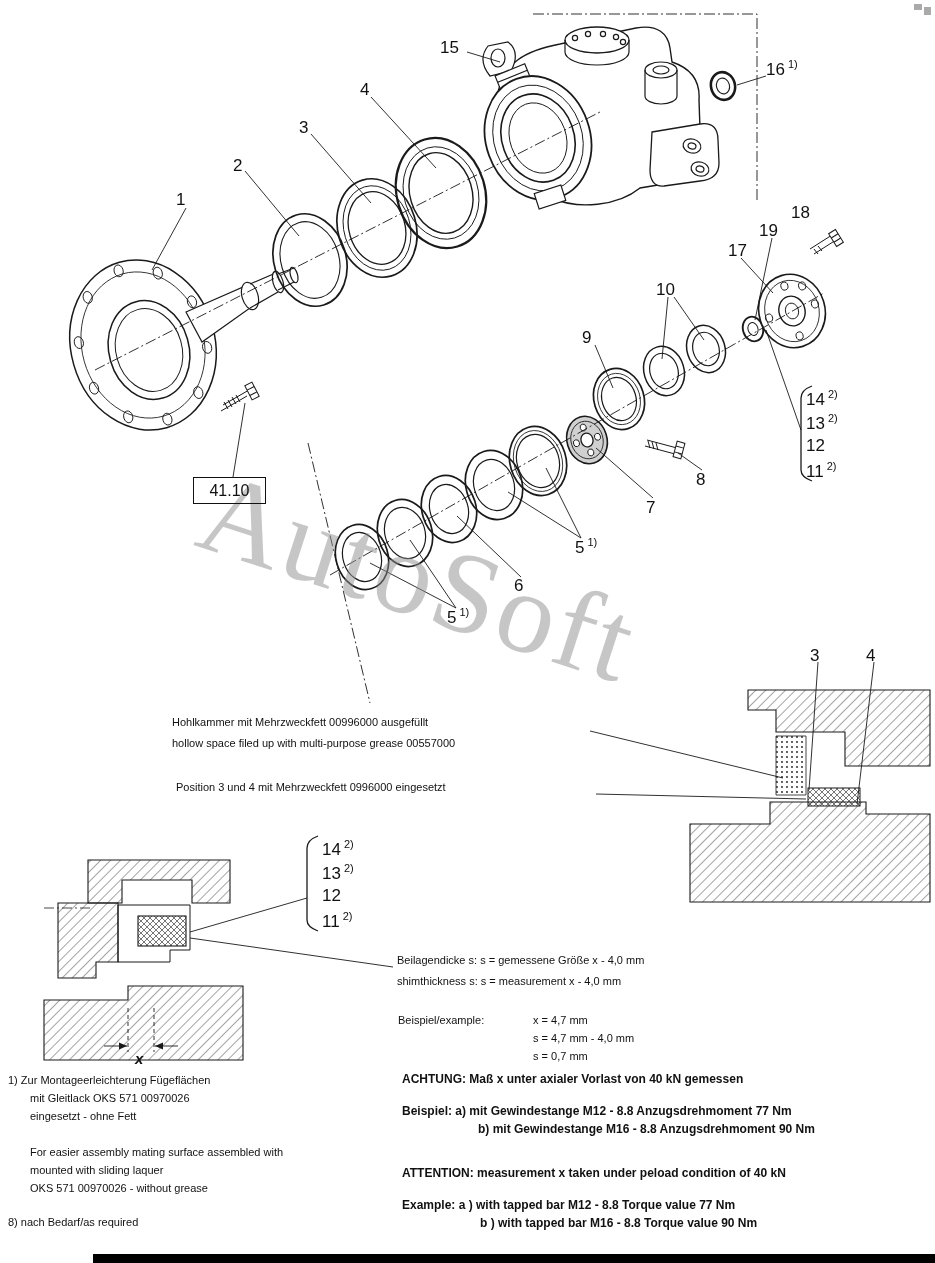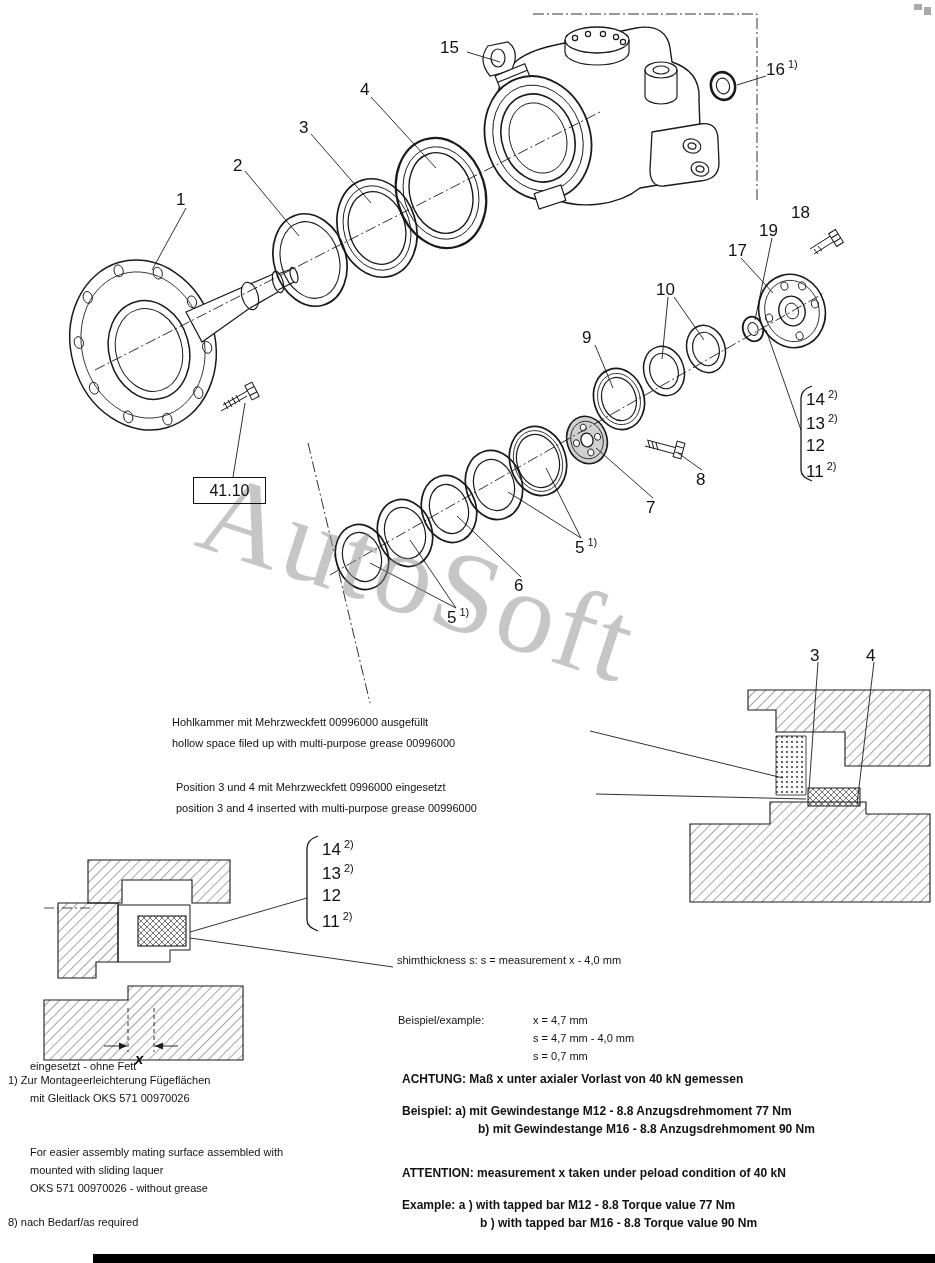--- a/index.html
+++ b/index.html
@@ -332,37 +332,37 @@
   <div class="grp-item"><span>14</span><sup>2)</sup></div>
   <div class="grp-item"><span>13</span><sup>2)</sup></div>
   <div class="grp-item"><span>12</span></div>
   <div class="grp-item"><span>11</span><sup>2)</sup></div>
 </div>
 
 <div class="abs" style="left:135px;top:1050px;font-size:15px;font-weight:bold;font-style:italic">x</div>
 
 <div class="abs ann" style="left:172px;top:712px">
   <div>Hohlkammer mit Mehrzweckfett 00996000 ausgefüllt</div>
-  <div>hollow space filed up with multi-purpose grease 00996000</div>
+  <div>hollow space filed up with multi-purpose grease 00557000</div>
 </div>
 <div class="abs ann" style="left:176px;top:777px">
   <div>Position 3 und 4 mit Mehrzweckfett 0996000 eingesetzt</div>
-  <div>position 3 and 4 inserted with multi-purpose grease 00996000</div>
 </div>
 <div class="abs ann" style="left:397px;top:950px">
+  <div>Beilagendicke s: s = gemessene Größe x - 4,0 mm</div>
   <div>shimthickness s: s = measurement x - 4,0 mm</div>
 </div>
 <div class="abs ann" style="left:398px;top:1010px">Beispiel/example:</div>
 <div class="abs ann" style="left:533px;top:1010px">x = 4,7 mm</div>
 <div class="abs ann" style="left:533px;top:1028px">s = 4,7 mm - 4,0 mm</div>
 <div class="abs ann" style="left:533px;top:1046px">s = 0,7 mm</div>
 
 <div class="abs fn" style="left:8px;top:1074px">1) Zur Montageerleichterung Fügeflächen</div>
 <div class="abs fn" style="left:30px;top:1092px">mit Gleitlack OKS 571 00970026</div>
-<div class="abs fn" style="left:30px;top:1060px">eingesetzt - ohne Fett</div>
+<div class="abs fn" style="left:30px;top:1110px">eingesetzt - ohne Fett</div>
 <div class="abs fn" style="left:30px;top:1146px">For easier assembly mating surface assembled with</div>
 <div class="abs fn" style="left:30px;top:1164px">mounted with sliding laquer</div>
 <div class="abs fn" style="left:30px;top:1182px">OKS 571 00970026 - without grease</div>
 <div class="abs fn" style="left:8px;top:1216px">8) nach Bedarf/as required</div>
 
 <div class="abs warn" style="left:402px;top:1072px">ACHTUNG: Maß x unter axialer Vorlast von 40 kN gemessen</div>
 <div class="abs warn" style="left:402px;top:1104px">Beispiel: a) mit Gewindestange M12 - 8.8 Anzugsdrehmoment 77 Nm</div>
 <div class="abs warn" style="left:478px;top:1122px">b) mit Gewindestange M16 - 8.8 Anzugsdrehmoment 90 Nm</div>
 <div class="abs warn" style="left:402px;top:1166px">ATTENTION: measurement x taken under peload condition of 40 kN</div>
 <div class="abs warn" style="left:402px;top:1198px">Example: a ) with tapped bar M12 - 8.8 Torque value 77 Nm</div>

